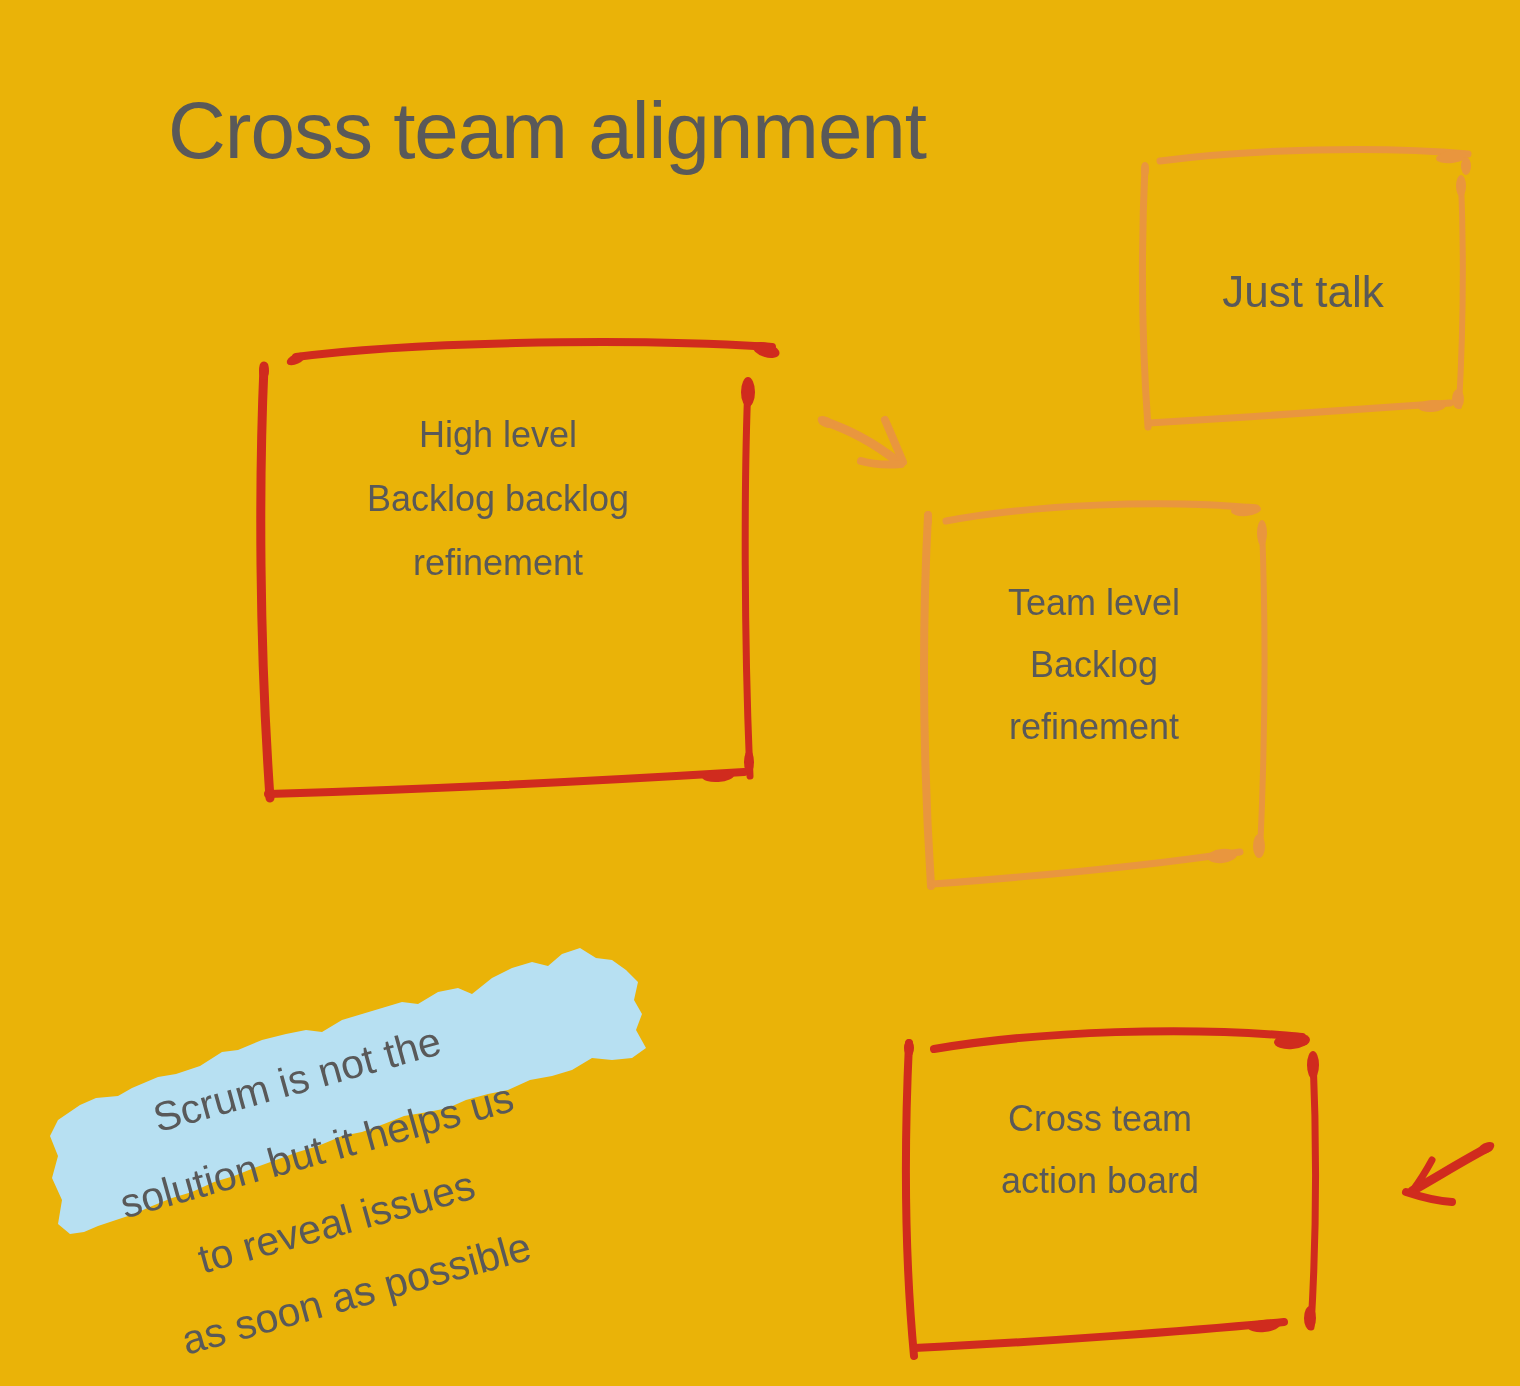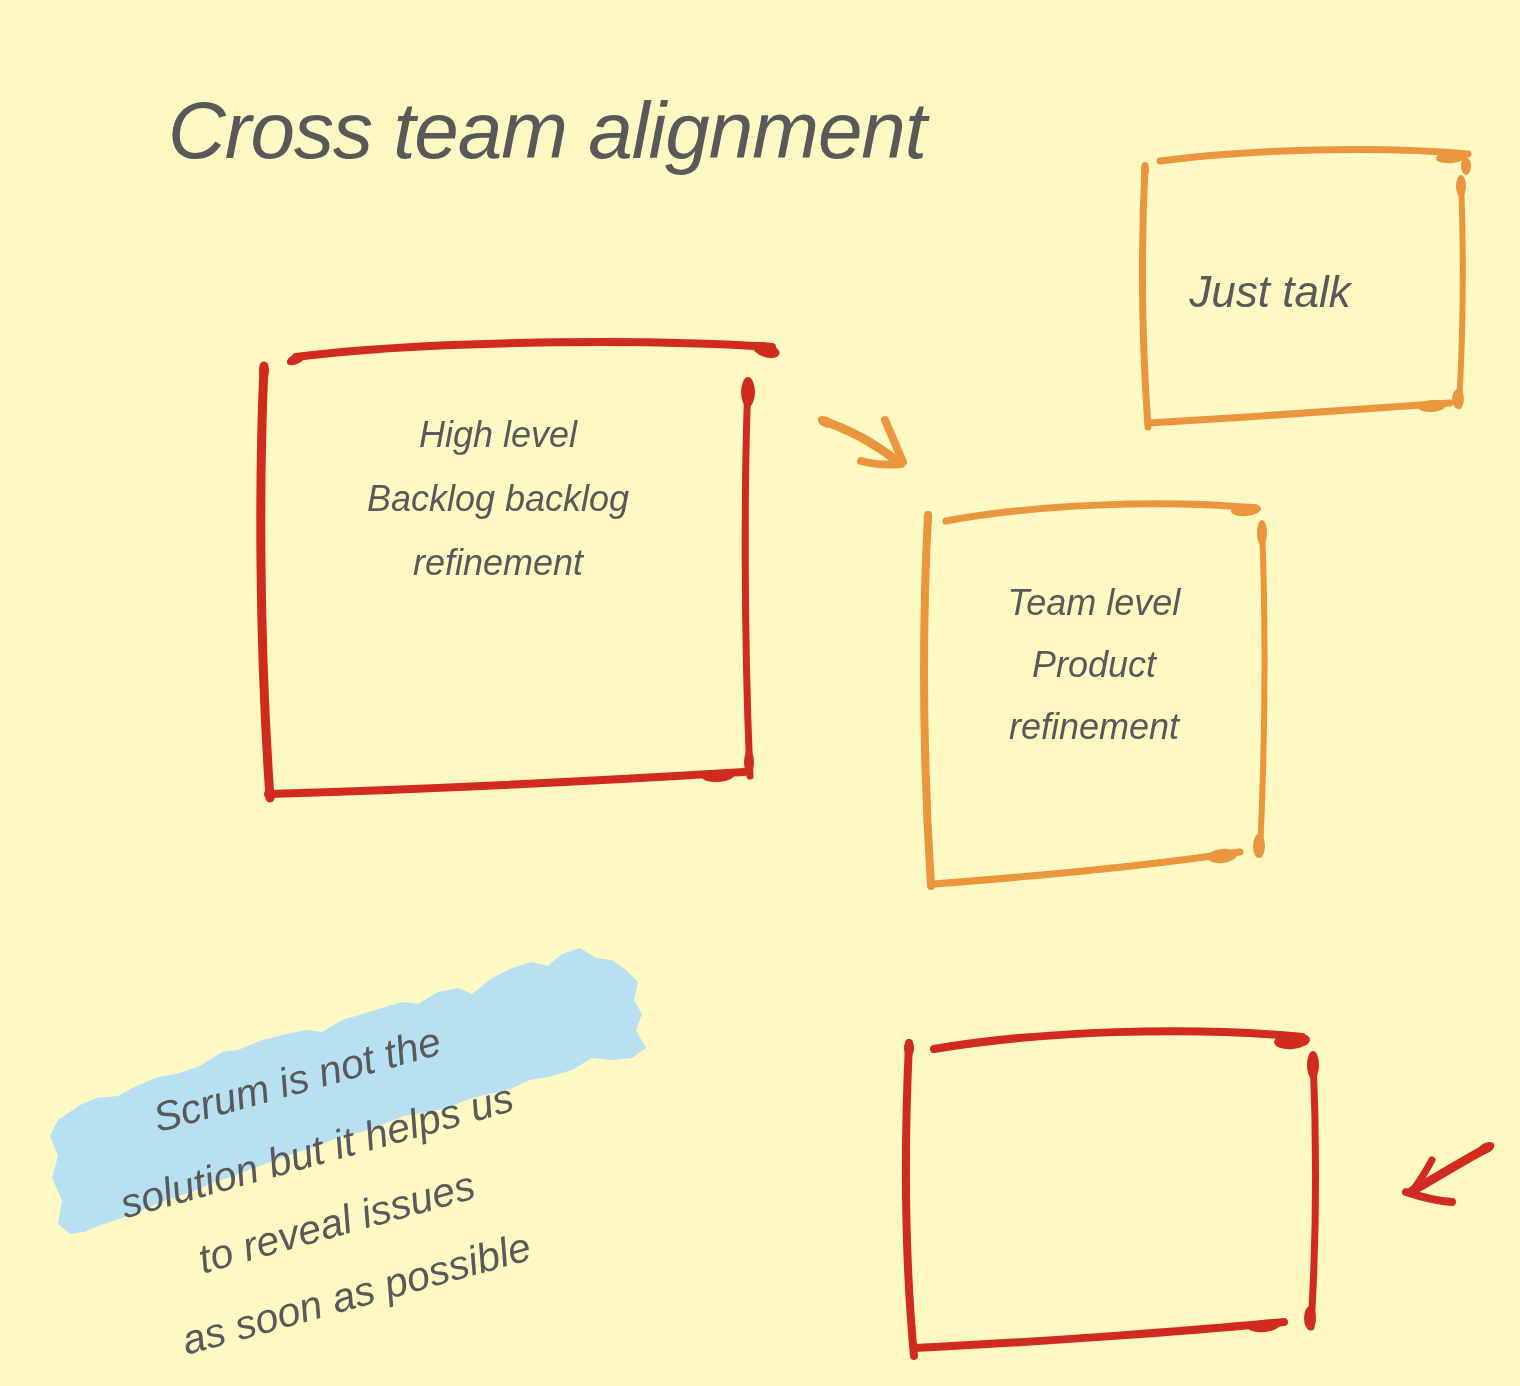--- a/index.html
+++ b/index.html
@@ -1,36 +1,35 @@
 <!DOCTYPE html>
 <html><head>
 <meta charset="utf-8">
 <style>
   html,body{margin:0;padding:0;background:#ffffff;}
   .canvas{
     position:relative;
     width:1520px;height:1386px;
-    background:#fef9c3;
+    background:#eab308;
     overflow:hidden;
     font-family:"Liberation Sans", sans-serif;
-    font-style:italic;
     --ink:#595959;
   }
   .layer{position:absolute;left:0;top:0;}
   .title{
     position:absolute;left:168px;top:91px;margin:0;
     font-size:80px;font-weight:400;line-height:80px;
     color:var(--ink);white-space:nowrap;letter-spacing:-1px;
   }
   .label{
     position:absolute;color:var(--ink);text-align:center;
     font-size:36px;line-height:64px;white-space:nowrap;
   }
   .label-high-level{left:268px;top:403px;width:460px;}
-  .label-just-talk{left:1110px;top:262px;width:320px;font-size:44px;line-height:60px;}
+  .label-just-talk{left:1143px;top:262px;width:320px;font-size:44px;line-height:60px;}
   .label-team-level{left:914px;top:572px;width:360px;line-height:62px;}
   .label-cross-team{left:870px;top:1088px;width:460px;line-height:62px;}
   .note{
     position:absolute;left:-2px;top:1124px;width:600px;
     text-align:center;font-size:41px;line-height:74px;
     color:var(--ink);white-space:nowrap;
     transform:rotate(-15.5deg);transform-origin:0 0;
   }
 </style>
 </head>
@@ -124,24 +123,28 @@
     <div>Backlog backlog</div>
     <div>refinement</div>
   </div>
 
   <div class="label label-just-talk">
     <div>Just talk</div>
   </div>
 
   <div class="label label-team-level">
     <div>Team level</div>
-    <div>Product</div>
+    <div>Backlog</div>
     <div>refinement</div>
   </div>
 
+  <div class="label label-cross-team">
+    <div>Cross team</div>
+    <div>action board</div>
+  </div>
 
   <div class="note">
     <div>Scrum is not the</div>
     <div>solution but it helps us</div>
     <div>to reveal issues</div>
     <div>as soon as possible</div>
   </div>
 
 </div>
 

